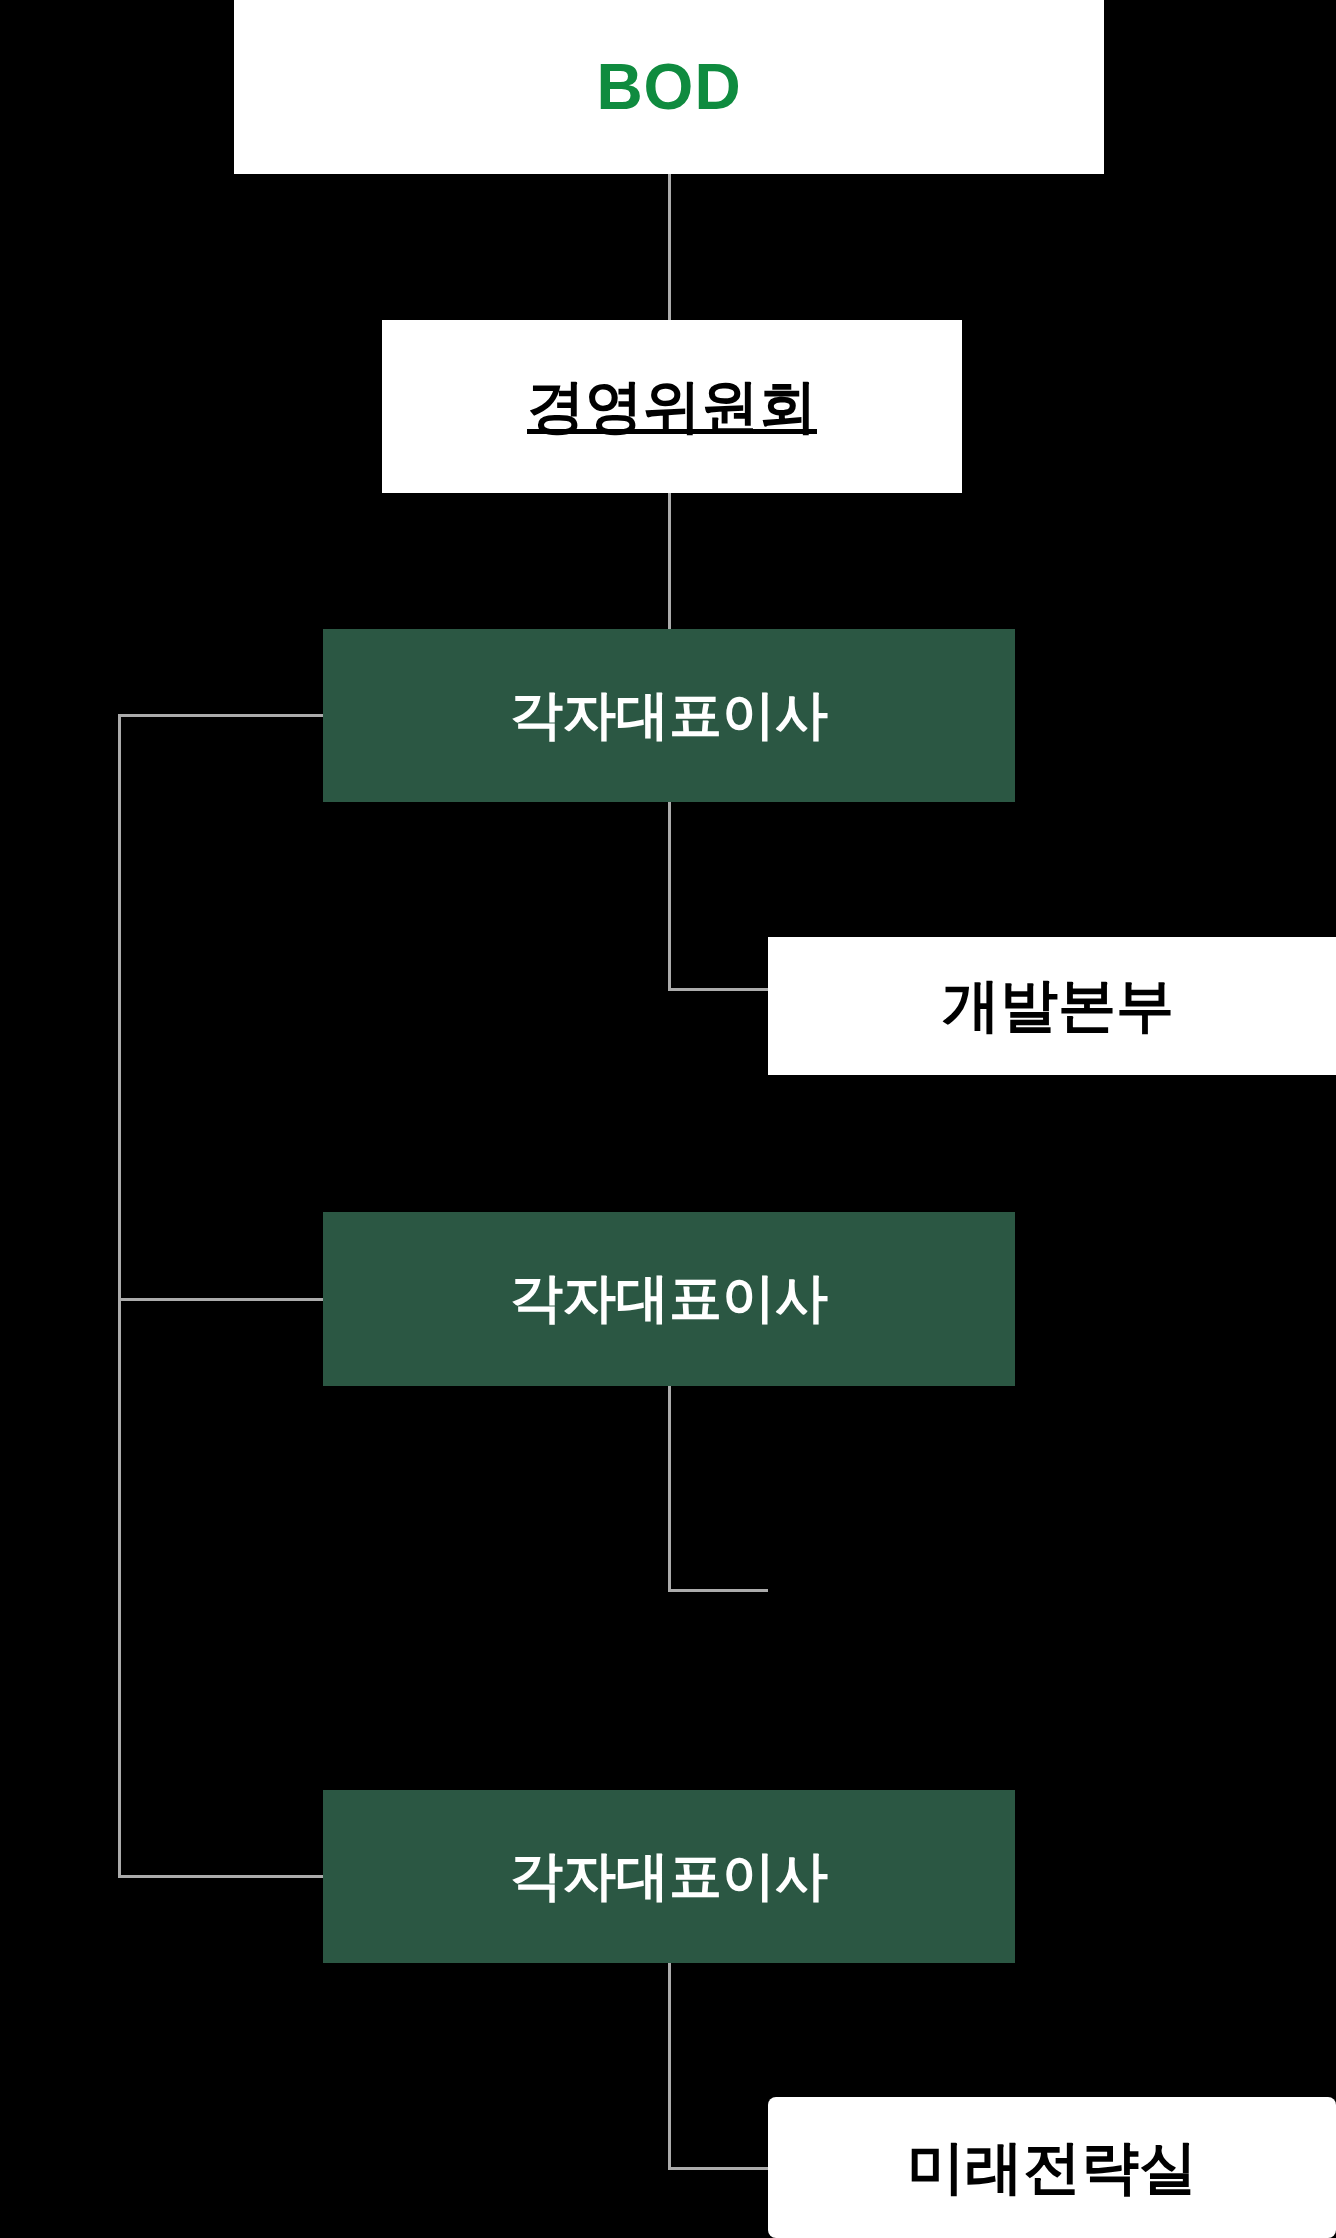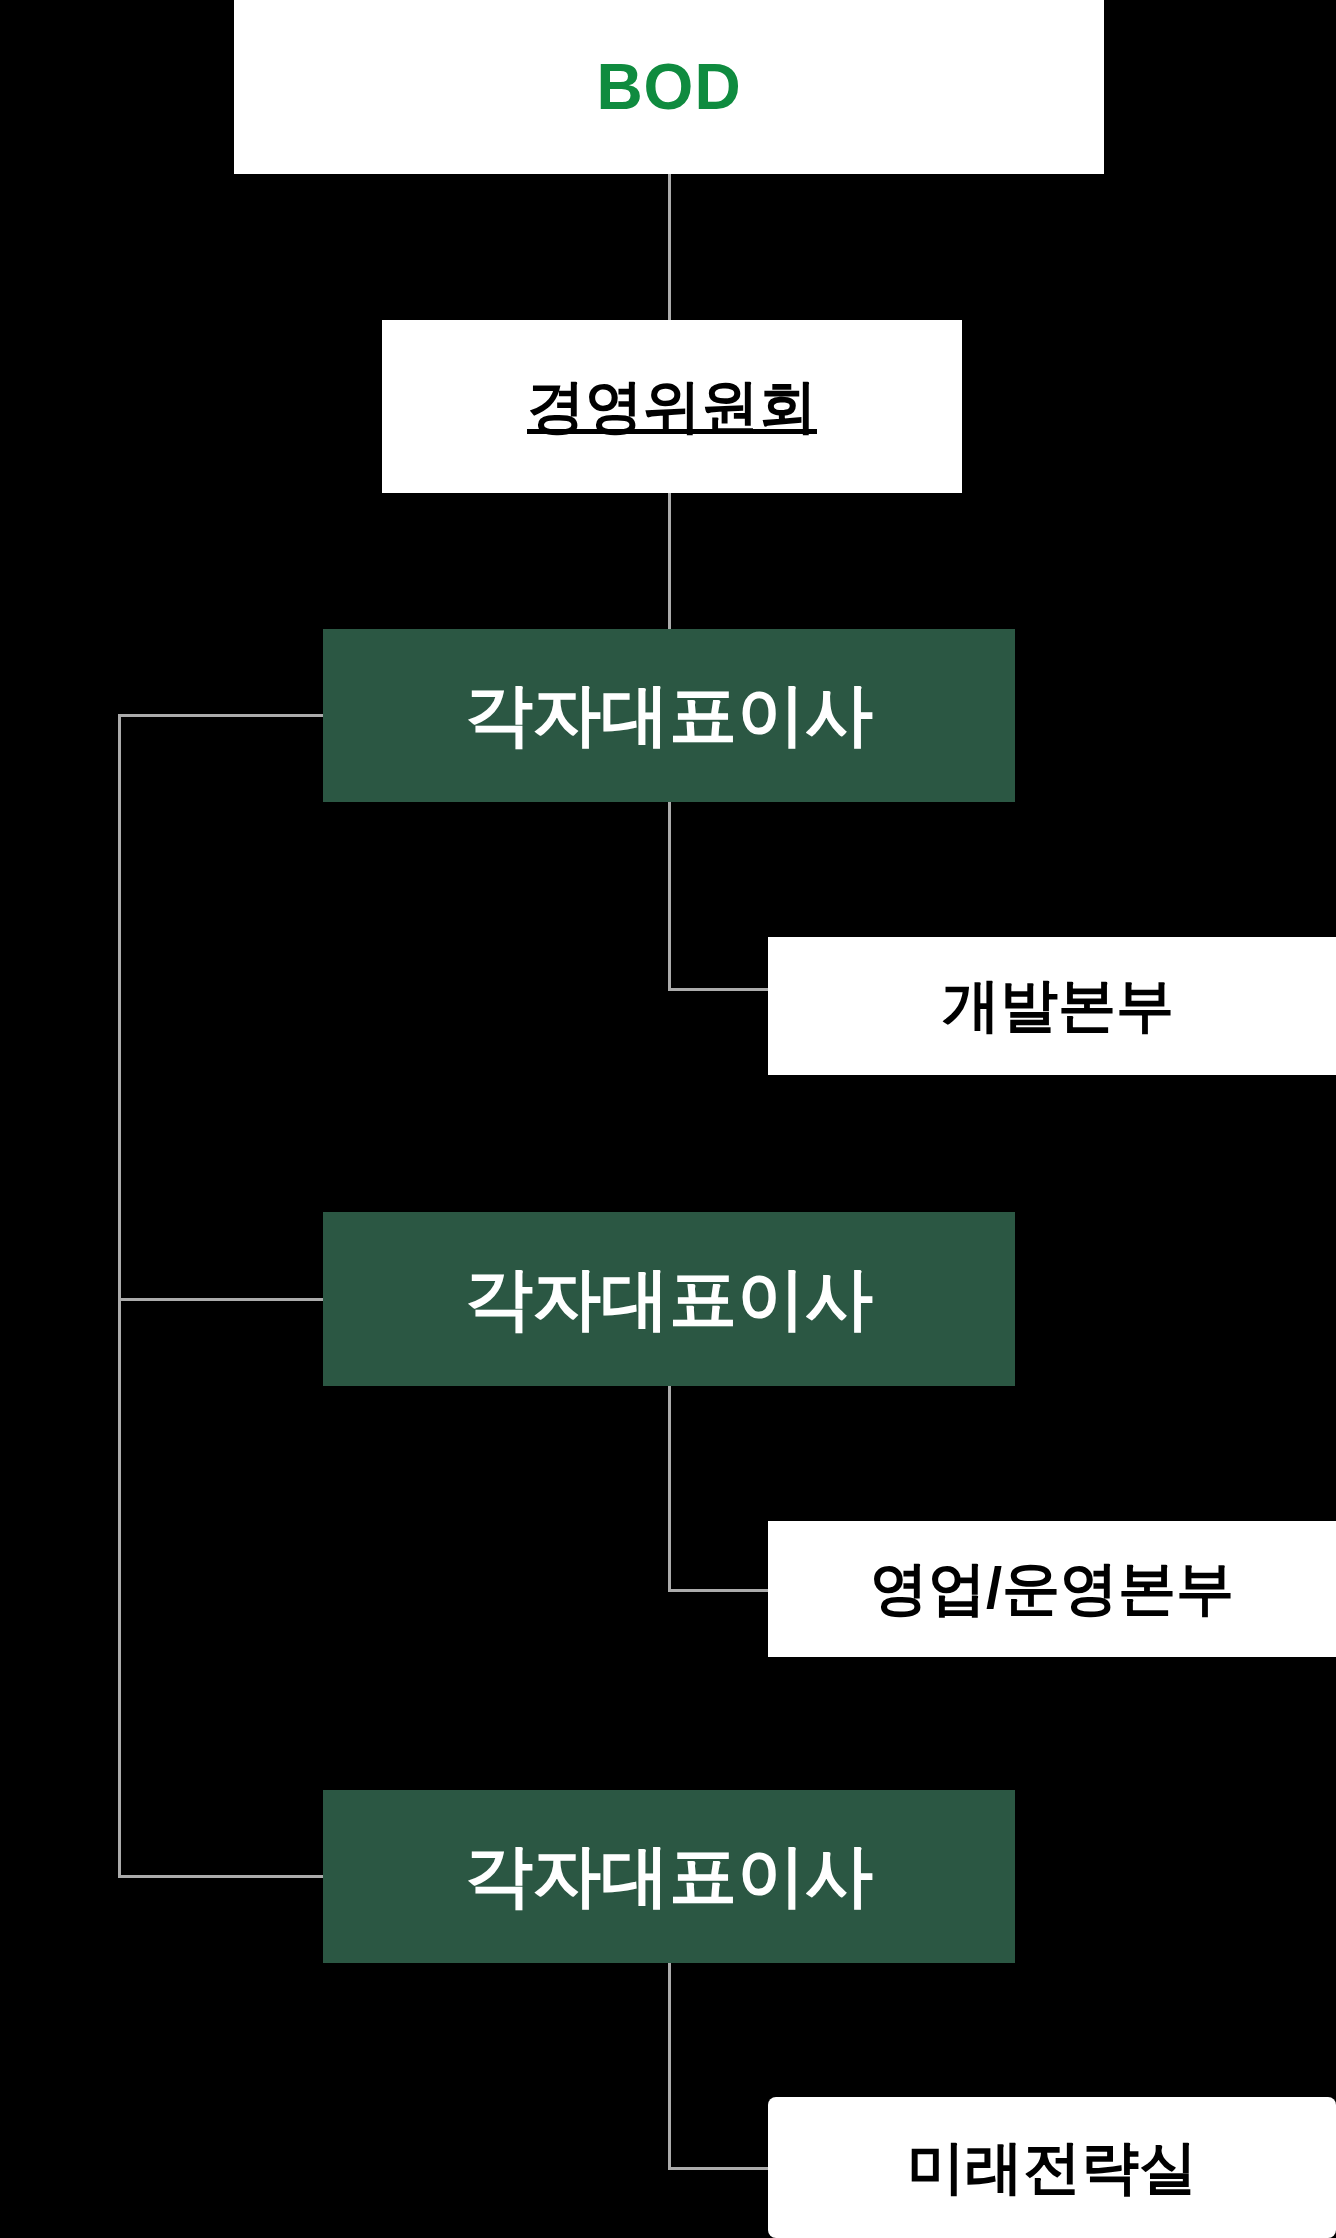--- a/index.html
+++ b/index.html
@@ -31,21 +31,21 @@
   .node-white {
     background: var(--box-white);
     color: var(--text-dark);
     font-weight: 700;
     font-size: 58px;
   }
   .node-green {
     background: var(--box-green);
     color: var(--text-white);
     font-weight: 700;
-    font-size: 68px;
+    font-size: 53px;
   }
   .node-bod {
     background: var(--box-white);
     color: var(--bod-green);
     font-weight: 700;
     font-size: 64px;
     letter-spacing: 1px;
   }
   .line {
     position: absolute;
@@ -107,23 +107,20 @@
   </div>
 
   <div class="node node-white" id="box-dev">
     <span>개발본부</span>
   </div>
 
   <div class="node node-green" id="box-ceo2">
     <span>각자대표이사</span>
   </div>
 
-  <div class="node node-white" id="box-sales">
-    <span>영업/운영본부</span>
-  </div>
 
   <div class="node node-green" id="box-ceo3">
     <span>각자대표이사</span>
   </div>
 
   <div class="node node-white" id="box-future">
     <span>미래전략실</span>
   </div>
 
 </div>

